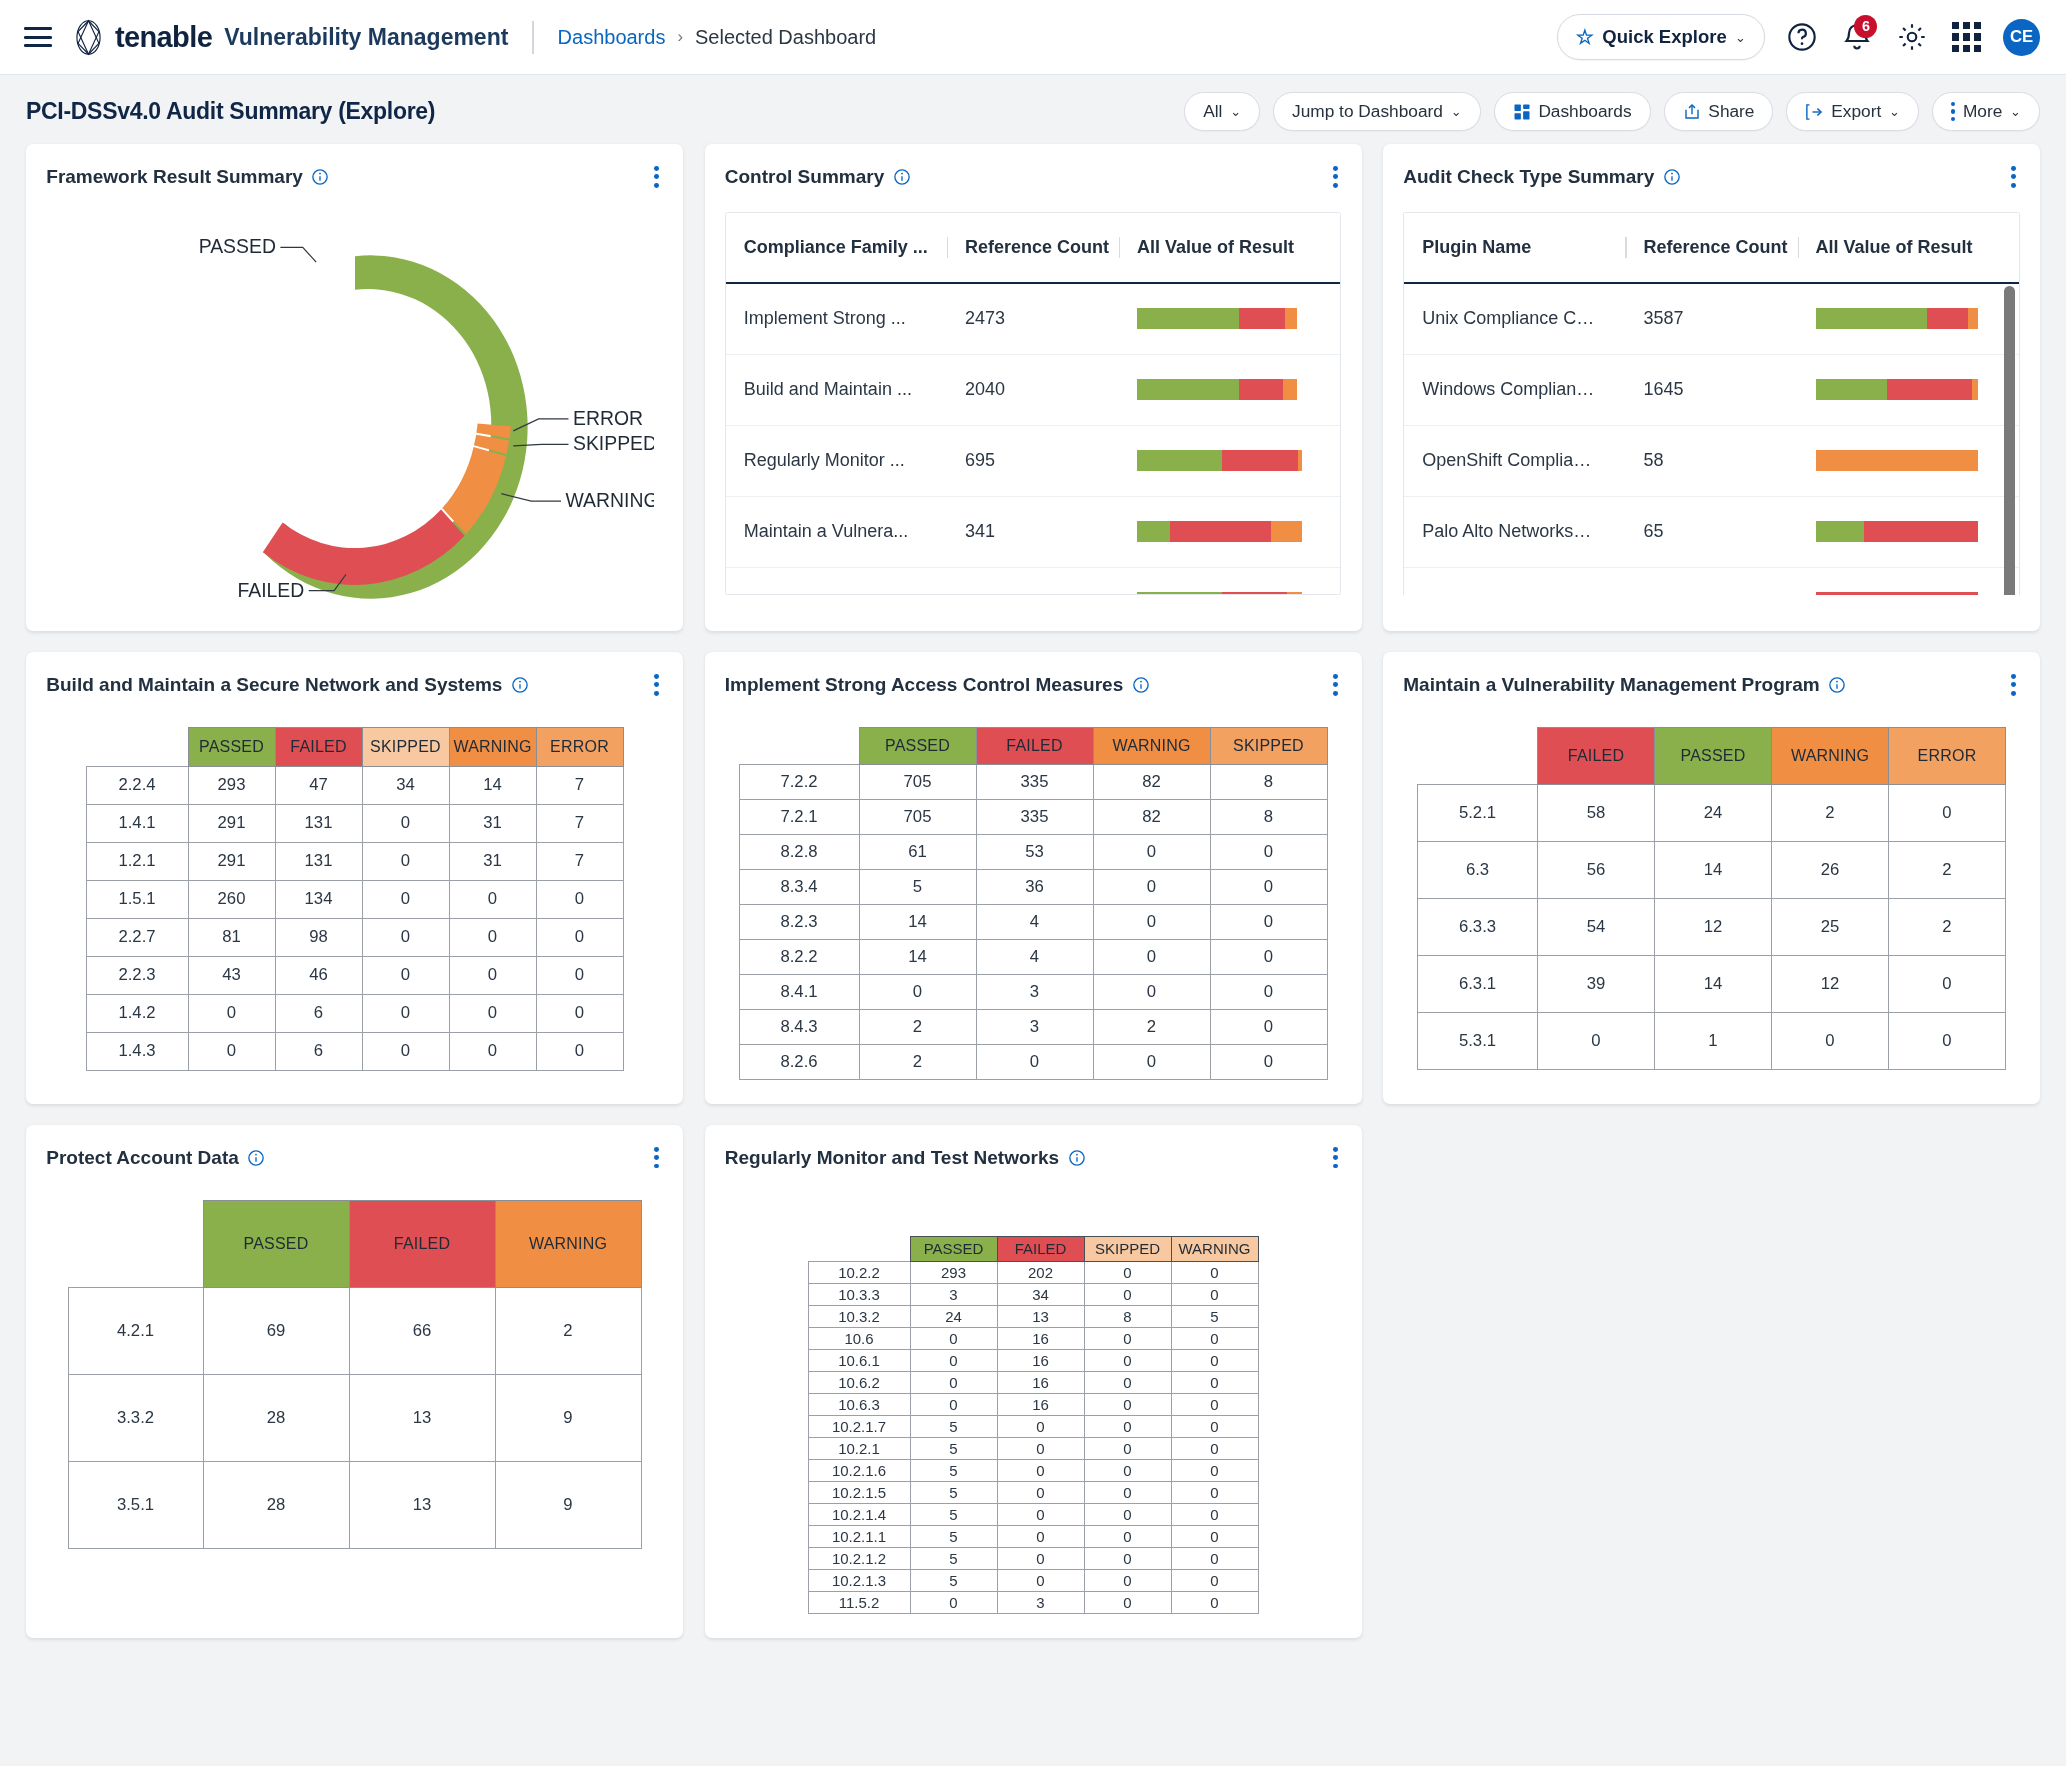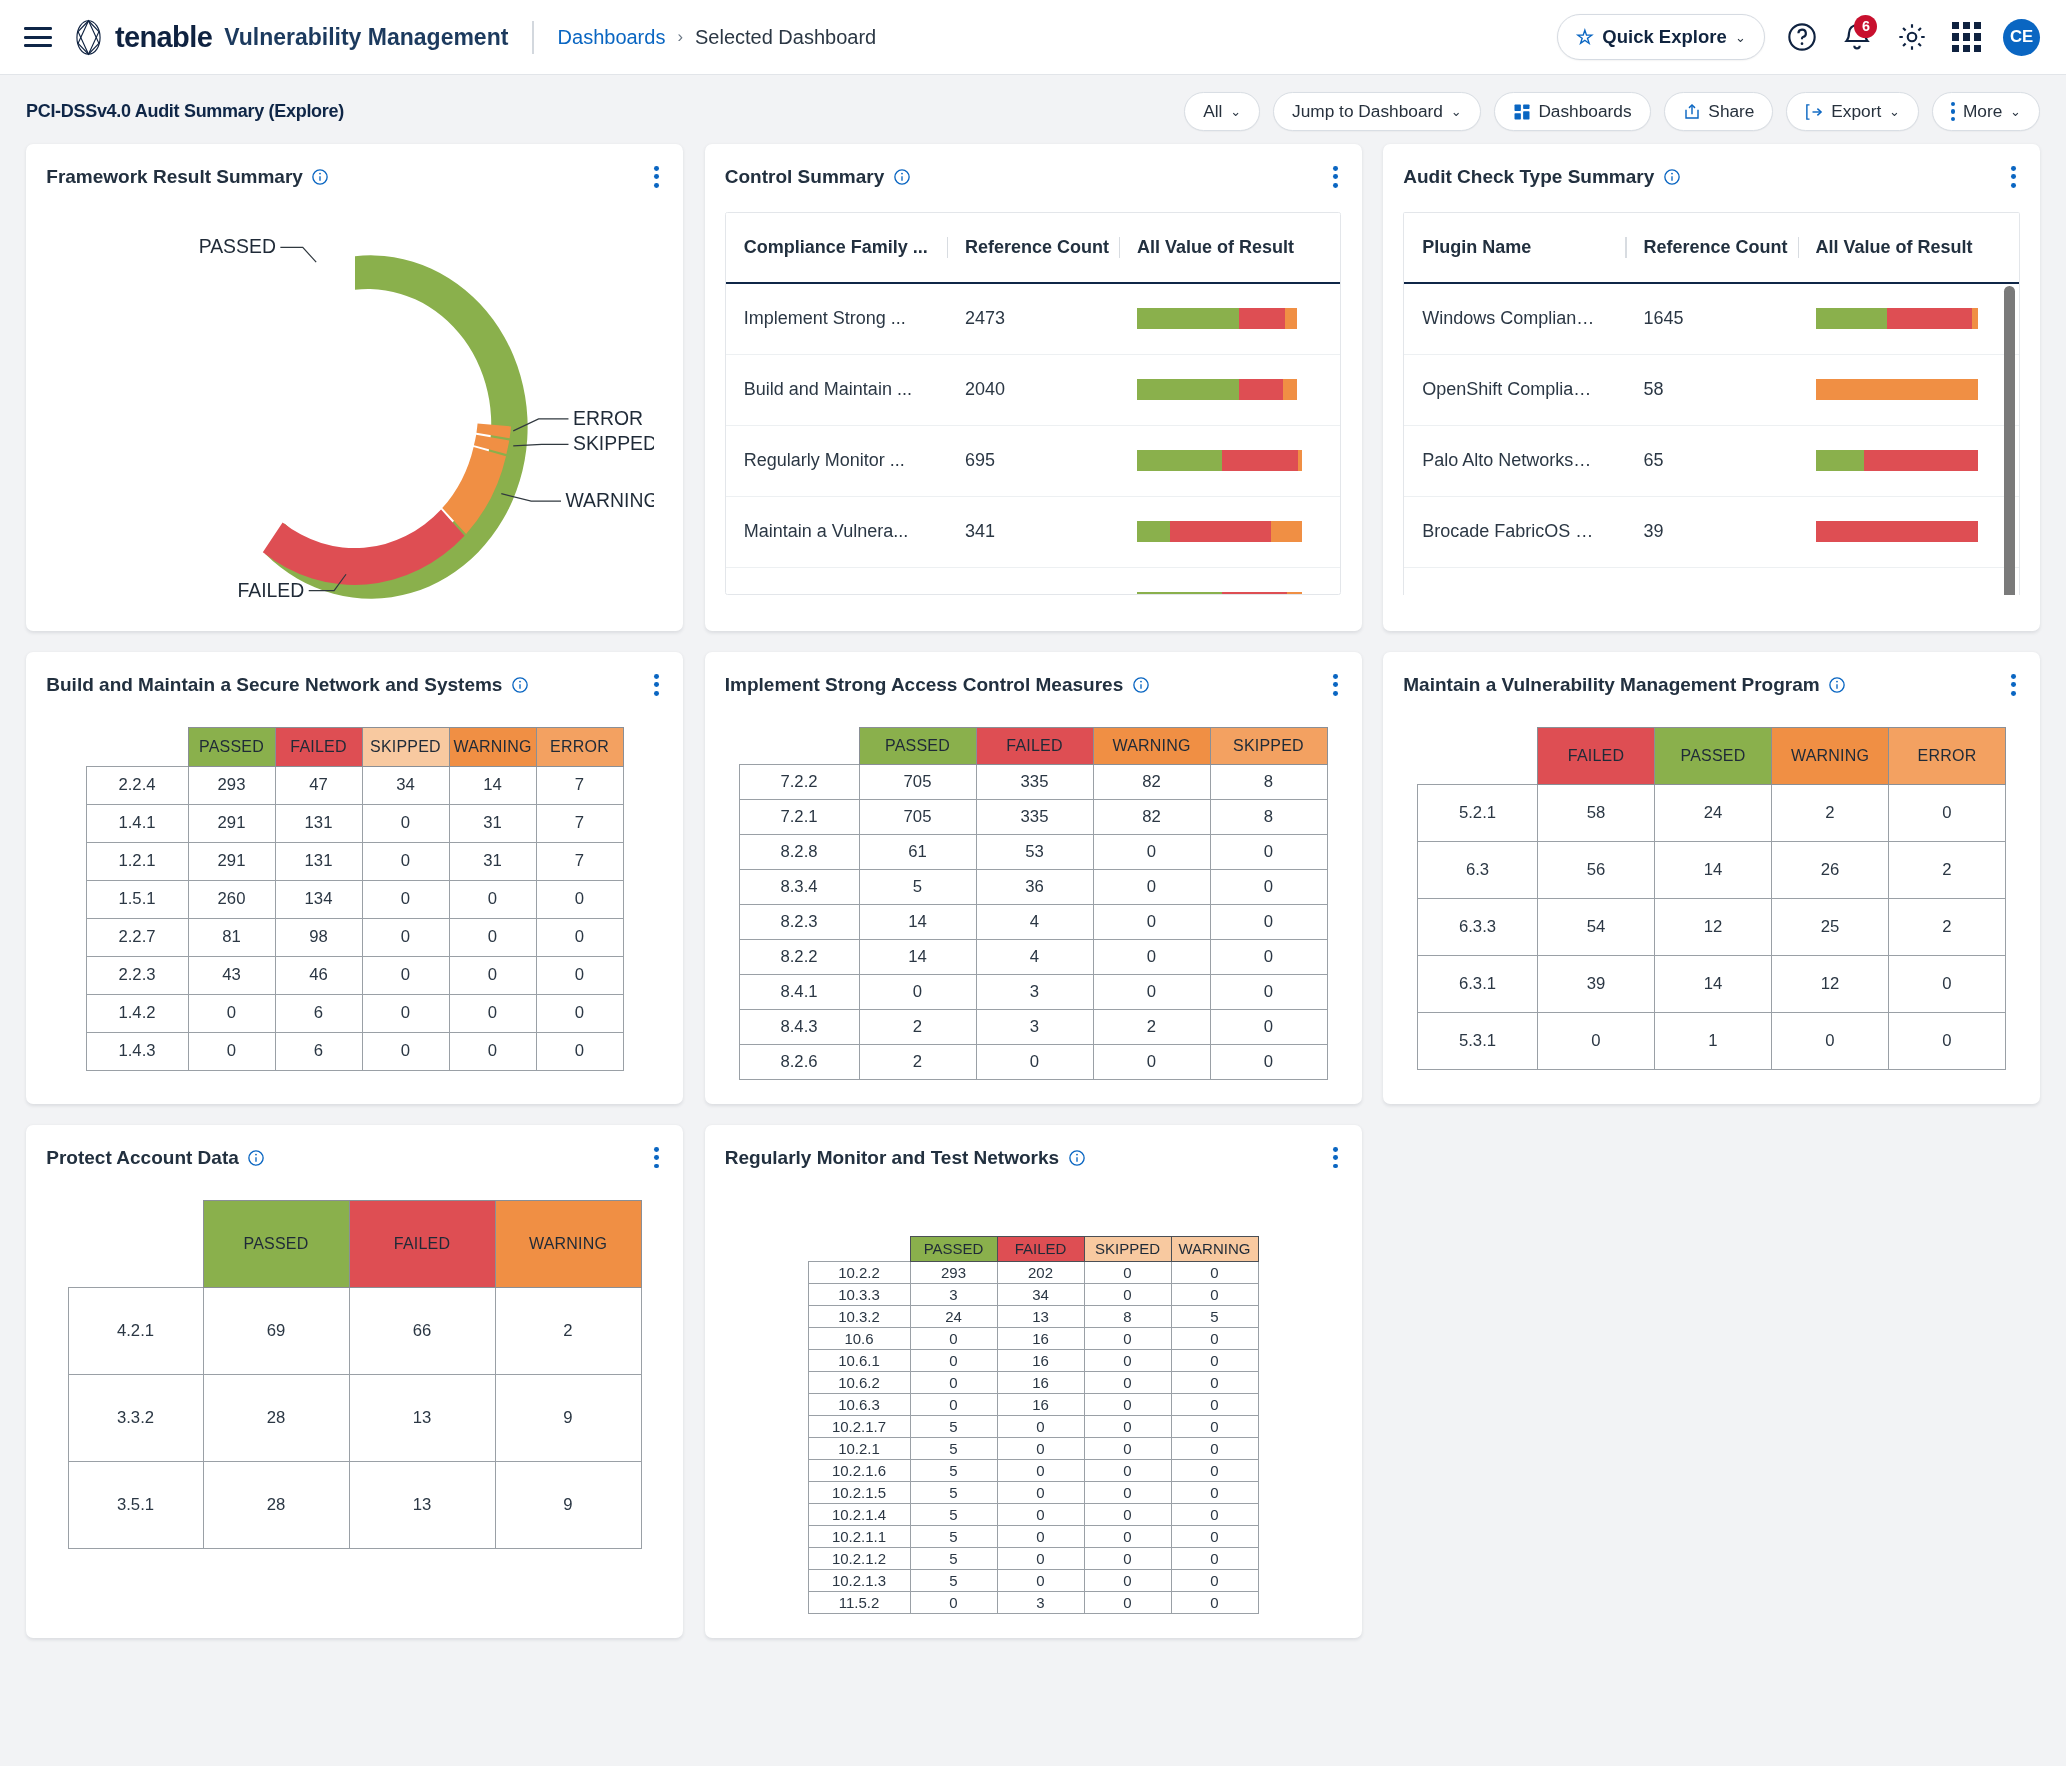--- a/index.html
+++ b/index.html
@@ -44,21 +44,21 @@
   }
   .grid-ico{ display:grid; grid-template-columns:repeat(3,7.2px); grid-template-rows:repeat(3,7.2px); gap:4.2px;}
   .grid-ico i{ display:block; width:7.2px; height:7.2px; background:#0f2240;}
   .avatar{
     width:37px; height:37px; border-radius:50%; background:#0a66c2; color:#fff;
     display:flex; align-items:center; justify-content:center; font-size:16.7px; font-weight:bold; cursor:pointer;
   }
 
   
   .titlerow{ display:flex; align-items:center; padding:16.7px 26px 13px 26px; background:#f2f3f5;}
-  .page-title{ font-size:18px; font-weight:bold; color:#0f2647; letter-spacing:-0.3px;}
+  .page-title{ font-size:23px; font-weight:bold; color:#0f2647; letter-spacing:-0.3px;}
   .toolbar{ margin-left:auto; display:flex; align-items:center; gap:13px;}
   .tbtn{
     display:flex; align-items:center; gap:7.8px; background:#fff; border:0.6px solid #d9dee4; border-radius:24px;
     padding:8.4px 18px; font-size:17.3px; color:#27313d; cursor:pointer; box-shadow:0 0.6px 1.2px rgba(0,0,0,.06);
     white-space:nowrap;
   }
   .tbtn .ic{ color:#0a66c2; display:flex; align-items:center;}
   .tbtn svg{ width:18px; height:18px;}
   .dots-v{ display:flex; flex-direction:column; gap:3px;}
   .dots-v i{ width:4.2px; height:4.2px; border-radius:50%; background:#0a66c2; display:block;}
@@ -388,20 +388,31 @@
           </span>
       </div>
       <div class="lt-outer" style="height:383px; border-bottom:none; border-radius:2.4px 2.4px 0 0;">
         <div class="lt-head">
           <div class="th c-name">Plugin Name</div>
           <div class="th c-count">Reference Count</div>
           <div class="th c-bar">All Value of Result</div>
         </div>
         <div class="lt-body" id="ac-body">
             <div class="lt-row">
+              <div class="td c-name">Unix Compliance C…</div>
+              <div class="td c-count">3587</div>
+              <div class="td c-bar">
+                <div class="stack">
+                  <span style="width: 55%; background: rgb(138, 176, 76);"></span>
+                  <span style="width: 20%; background: rgb(222, 78, 83);"></span>
+                  <span style="width: 5%; background: rgb(240, 143, 68);"></span>
+                </div>
+              </div>
+            </div>
+            <div class="lt-row">
               <div class="td c-name">Windows Complian…</div>
               <div class="td c-count">1645</div>
               <div class="td c-bar">
                 <div class="stack">
                   <span style="width: 35%; background: rgb(138, 176, 76);"></span>
                   <span style="width: 42%; background: rgb(222, 78, 83);"></span>
                   <span style="width: 3%; background: rgb(240, 143, 68);"></span>
                 </div>
               </div>
             </div>

